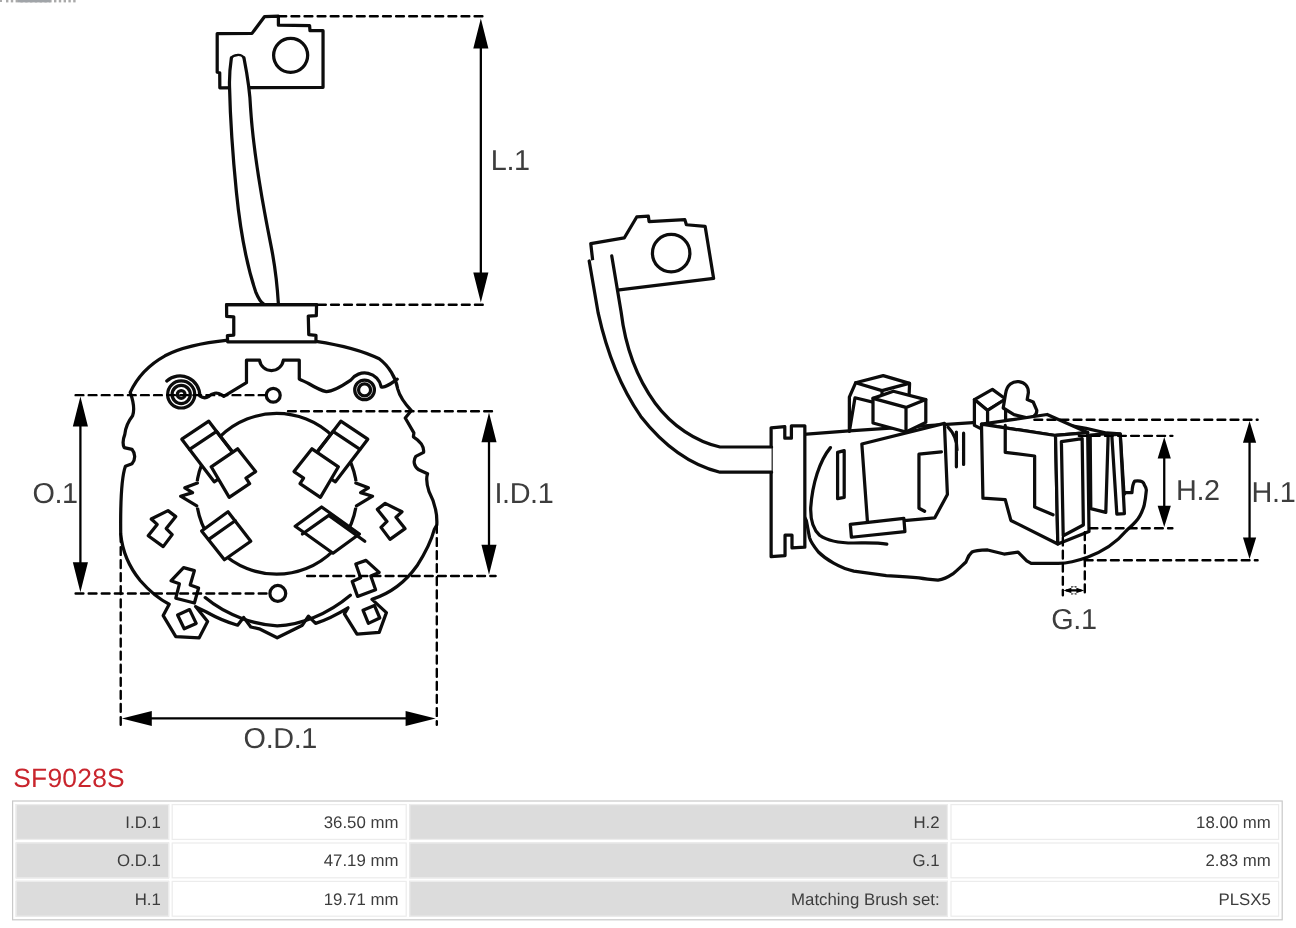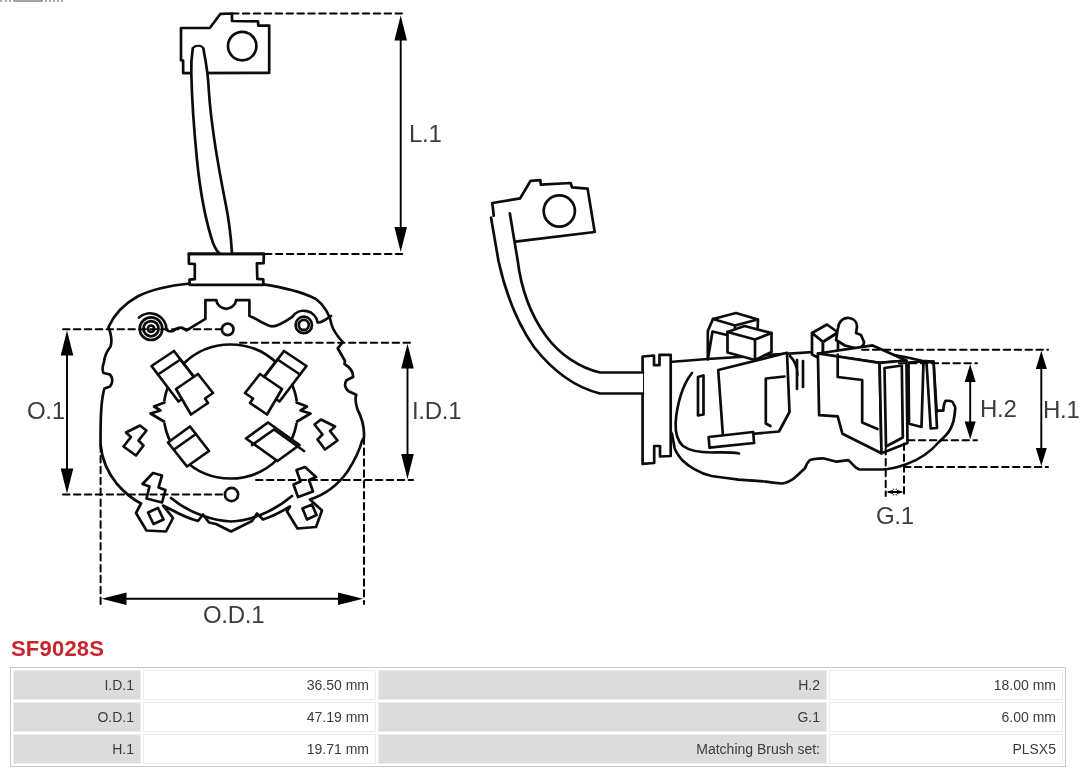--- a/index.html
+++ b/index.html
@@ -1,17 +1,17 @@
 <!DOCTYPE html>
 <html><head>
 <meta charset="utf-8">
 <style>
   html,body{margin:0;padding:0;background:#fff;width:1080px;height:773px;overflow:hidden;}
   body{font-family:"Liberation Sans", sans-serif;position:relative;}
-  #code{position:absolute;left:11px;top:636px;font-size:22px;font-weight:bold;color:#c9252d;letter-spacing:0.2px;}
+  #code{position:absolute;left:11px;top:636px;font-size:22px;font-weight:normal;color:#c9252d;letter-spacing:0.2px;}
   table{position:absolute;left:10px;top:667px;border-collapse:separate;border-spacing:2px;border:1px solid #c9c9c9;}
   td{box-sizing:border-box;height:30px;border:1px solid #ececec;font-size:14px;color:#3c3c3c;text-align:right;padding:0 6px 0 0;vertical-align:middle;}
   td.g{background:#dcdcdc;}
   td.w{background:#ffffff;}
   #topdots{position:absolute;left:0;top:0;width:63px;height:0;border-top:2px dotted #aaaaaa;}
   #topsolid{position:absolute;left:15px;top:0;width:27px;height:2px;background:#a0a4a8;}
 </style>
 </head>
 <body>
 <div id="topdots"></div>
@@ -198,29 +198,29 @@
   <text x="980" y="417">H.2</text>
   <text x="1043" y="418">H.1</text>
   <text x="876" y="524">G.1</text>
 </g>
 </svg>
 <div id="code">SF9028S</div>
 <table>
   <tbody>
       <tr>
     <td class="g" style="width:128px">I.D.1</td>
-    <td class="w" style="width:233px">36.50 mm</td>
+    <td class="w" style="width:196px">36.50 mm</td>
     <td class="g" style="width:449px">H.2</td>
-    <td class="w" style="width:234px">18.00 mm</td>
+    <td class="w" style="width:274px">18.00 mm</td>
   </tr>
   <tr>
     <td class="g">O.D.1</td>
     <td class="w">47.19 mm</td>
     <td class="g">G.1</td>
-    <td class="w">6.00 mm</td>
+    <td class="w">2.83 mm</td>
   </tr>
   <tr>
     <td class="g">H.1</td>
     <td class="w">19.71 mm</td>
     <td class="g">Matching Brush set:</td>
     <td class="w">PLSX5</td>
   </tr>
 </tbody>
   </table>
 

